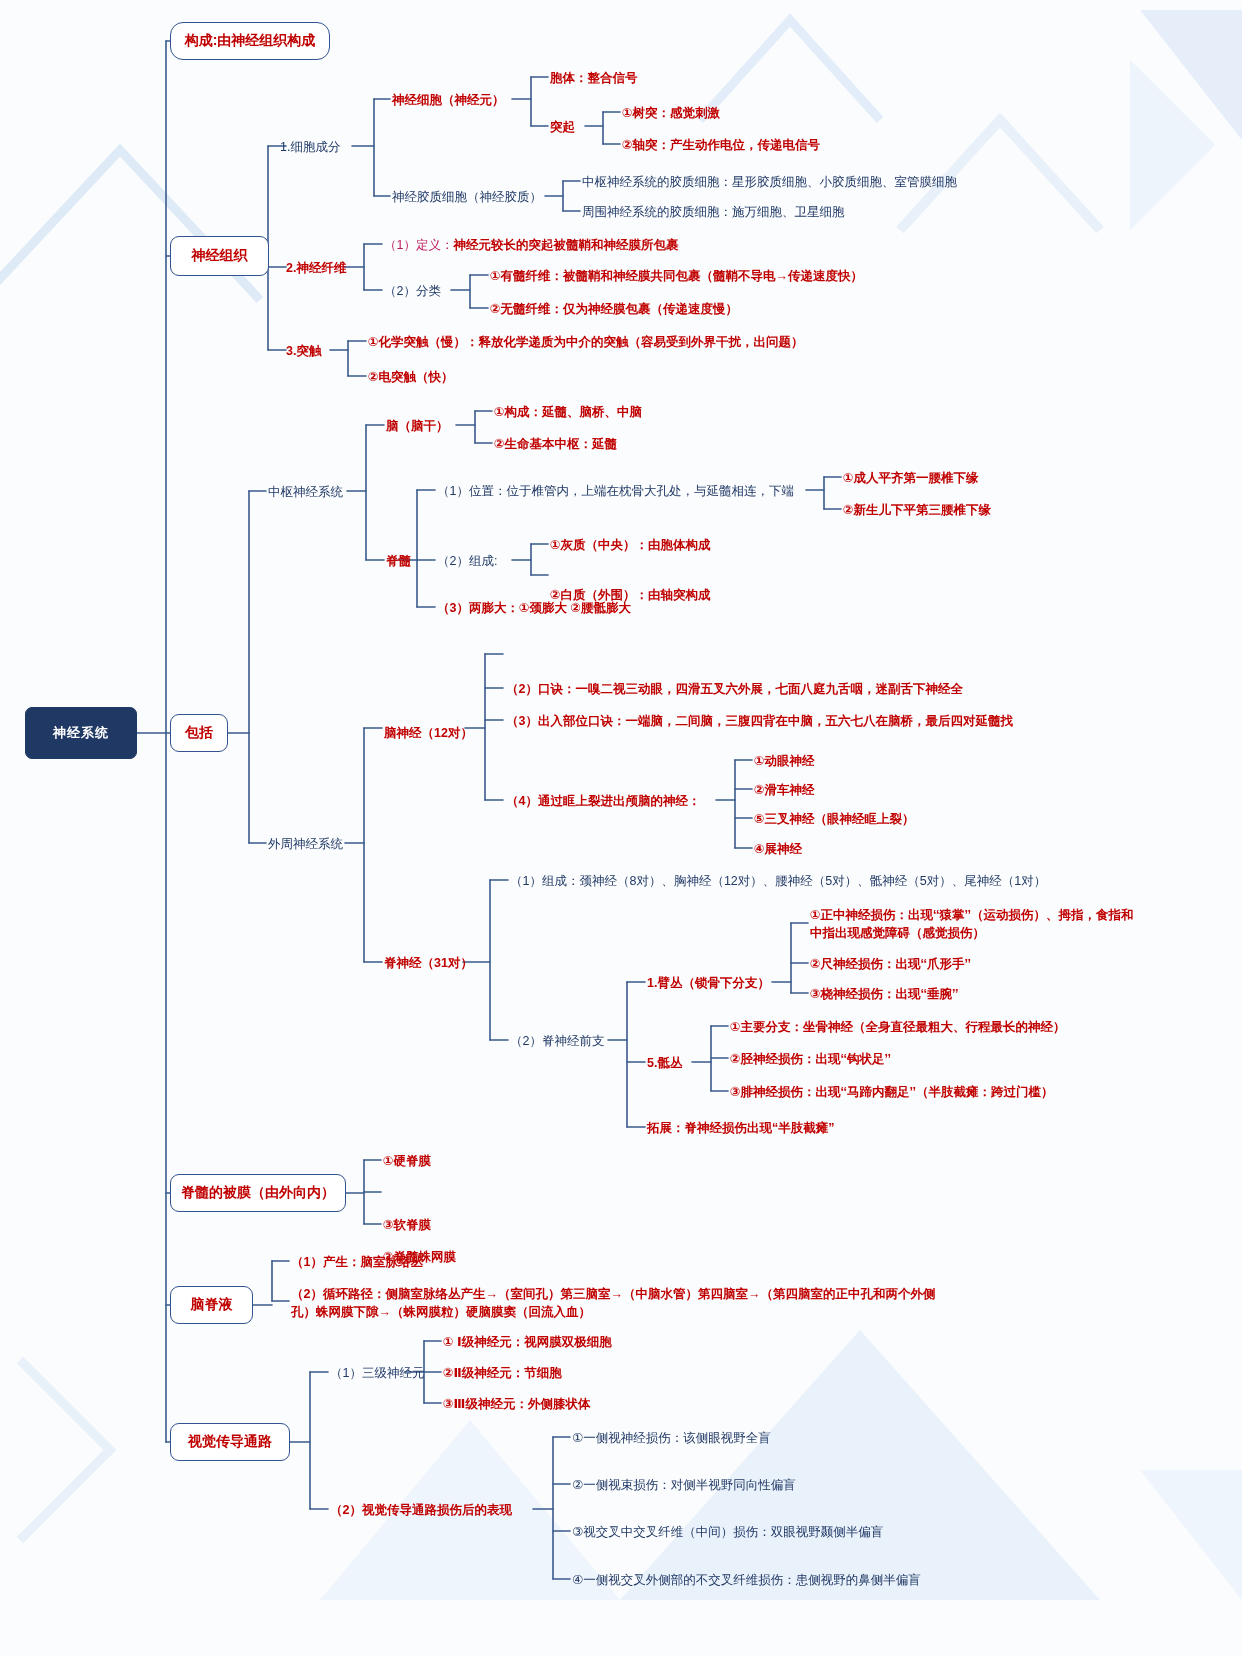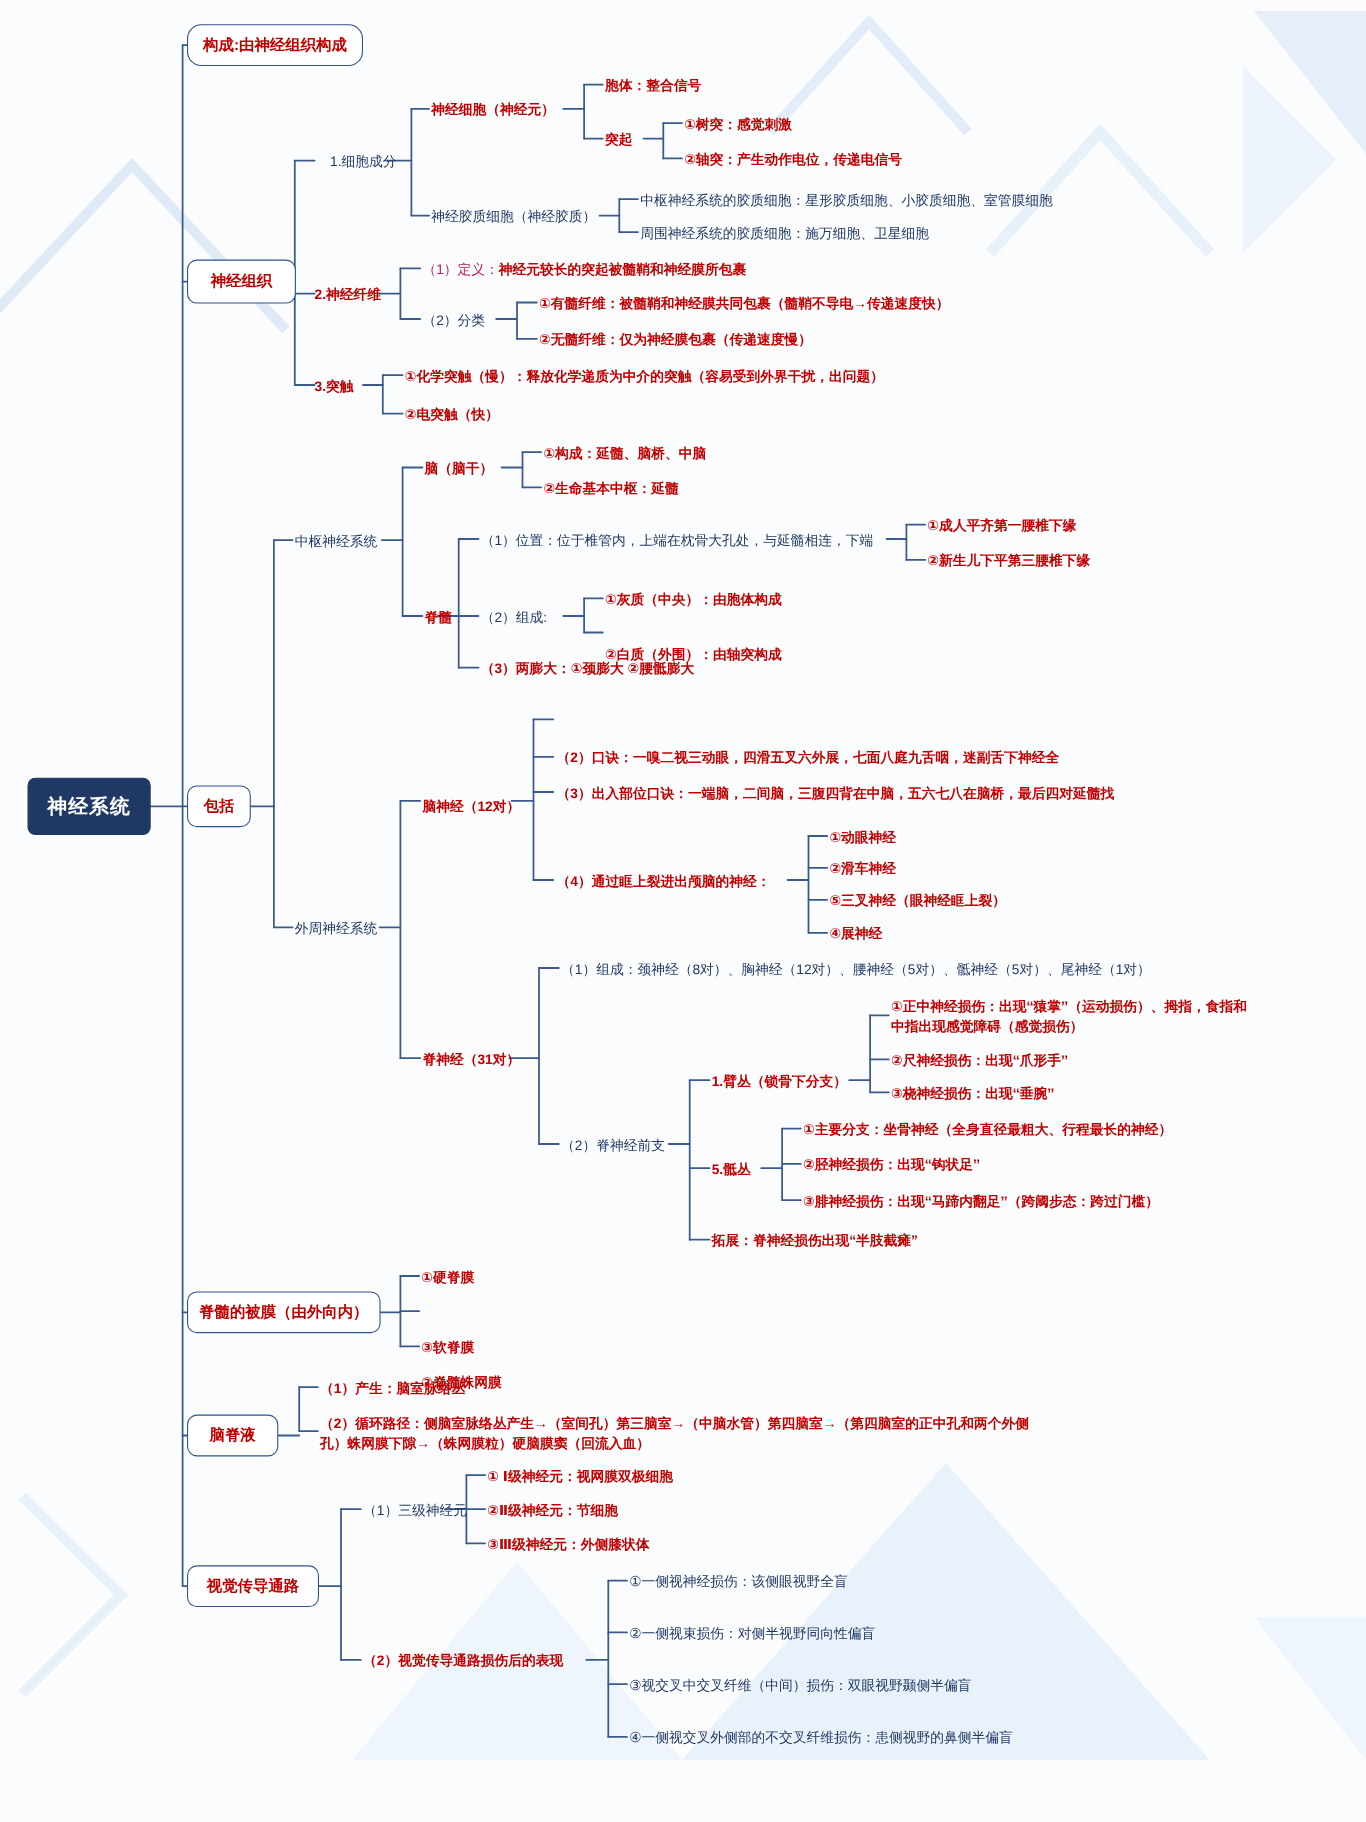--- a/index.html
+++ b/index.html
@@ -43,21 +43,21 @@
     text-align:center;
     padding:5px 12px;
     box-sizing:border-box;
     z-index:4;
     white-space:nowrap;
   }
   .box.root{
     background:#1f3864;
     border-color:#1f3864;
     color:#ffffff;
-    font-size:18px;
+    font-size:13px;
     border-radius:7px;
     letter-spacing:1px;
   }
 </style>
 </head>
 <body>
 
 <div class="bg">
   <svg width="1242" height="1656" viewBox="0 0 1242 1656">
     <polyline points="-20,300 120,150 260,300" fill="none" stroke="#dfeaf7" stroke-width="9"></polyline>
@@ -252,21 +252,21 @@
   </div>
 
   <div class="box" style="left:170px;top:1286px;width:83px;height:38px;">
     <span>脑脊液</span>
   </div>
 
   <div class="box" style="left:170px;top:1423px;width:120px;height:38px;">
     <span>视觉传导通路</span>
   </div>
 
-  <div class="node blk" style="left:300px;top:138px;">1.细胞成分</div>
+  <div class="node blk" style="left:280px;top:138px;">1.细胞成分</div>
 
   <div class="node" style="left:392px;top:91px;">神经细胞（神经元）</div>
 
   <div class="node" style="left:550px;top:69px;">胞体：整合信号</div>
 
   <div class="node" style="left:550px;top:118px;">突起</div>
 
   <div class="node" style="left:622px;top:104px;">①树突：感觉刺激</div>
   <div class="node" style="left:622px;top:136px;">②轴突：产生动作电位，传递电信号</div>
 
@@ -326,21 +326,21 @@
   <div class="node blk" style="left:510px;top:1032px;">（2）脊神经前支</div>
 
   <div class="node" style="left:647px;top:974px;">1.臂丛（锁骨下分支）</div>
   <div class="node wrap" style="left:810px;top:906px;width:325px;">①正中神经损伤：出现‘‘猿掌’’（运动损伤）、拇指，食指和中指出现感觉障碍（感觉损伤）</div>
   <div class="node" style="left:810px;top:955px;">②尺神经损伤：出现‘‘爪形手’’</div>
   <div class="node" style="left:810px;top:985px;">③桡神经损伤：出现‘‘垂腕’’</div>
 
   <div class="node" style="left:647px;top:1054px;">5.骶丛</div>
   <div class="node" style="left:730px;top:1018px;">①主要分支：坐骨神经（全身直径最粗大、行程最长的神经）</div>
   <div class="node" style="left:730px;top:1050px;">②胫神经损伤：出现‘‘钩状足’’</div>
-  <div class="node" style="left:730px;top:1083px;">③腓神经损伤：出现‘‘马蹄内翻足’’（跨阈步态：跨过门槛）</div>
+  <div class="node" style="left:730px;top:1083px;">③腓神经损伤：出现‘‘马蹄内翻足’’（半肢截瘫：跨过门槛）</div>
 
   <div class="node" style="left:647px;top:1119px;">拓展：脊神经损伤出现“半肢截瘫”</div>
 
   <div class="node" style="left:383px;top:1152px;">①硬脊膜</div>
   <div class="node" style="left:383px;top:1248px;">②脊髓蛛网膜</div>
   <div class="node" style="left:383px;top:1216px;">③软脊膜</div>
 
   <div class="node" style="left:291px;top:1253px;">（1）产生：脑室脉络丛</div>
   <div class="node wrap" style="left:291px;top:1285px;width:655px;">（2）循环路径：侧脑室脉络丛产生→（室间孔）第三脑室→（中脑水管）第四脑室→（第四脑室的正中孔和两个外侧孔）蛛网膜下隙→（蛛网膜粒）硬脑膜窦（回流入血）</div>
 

